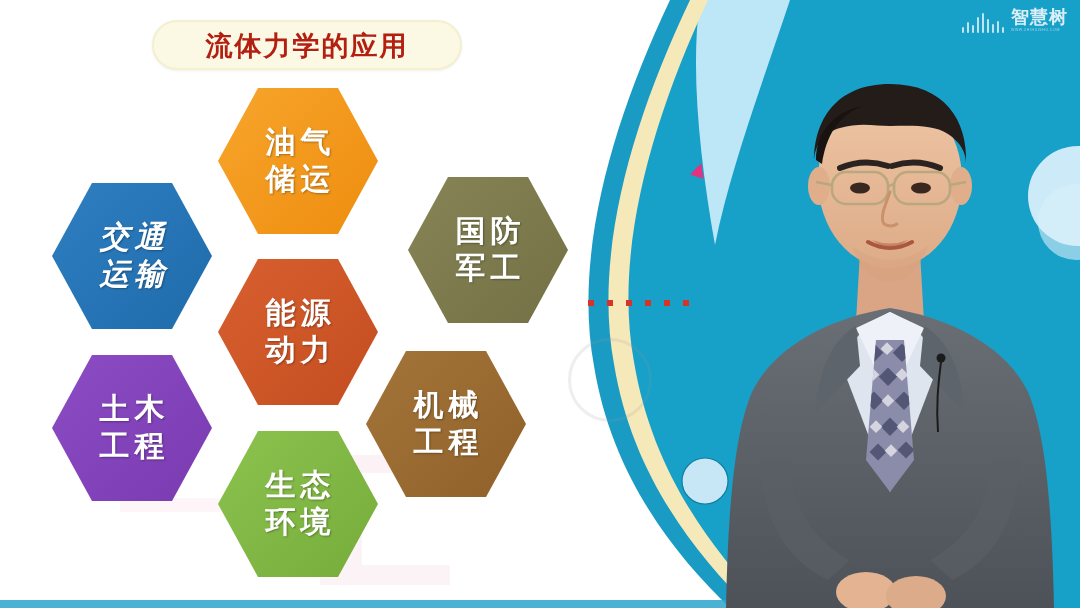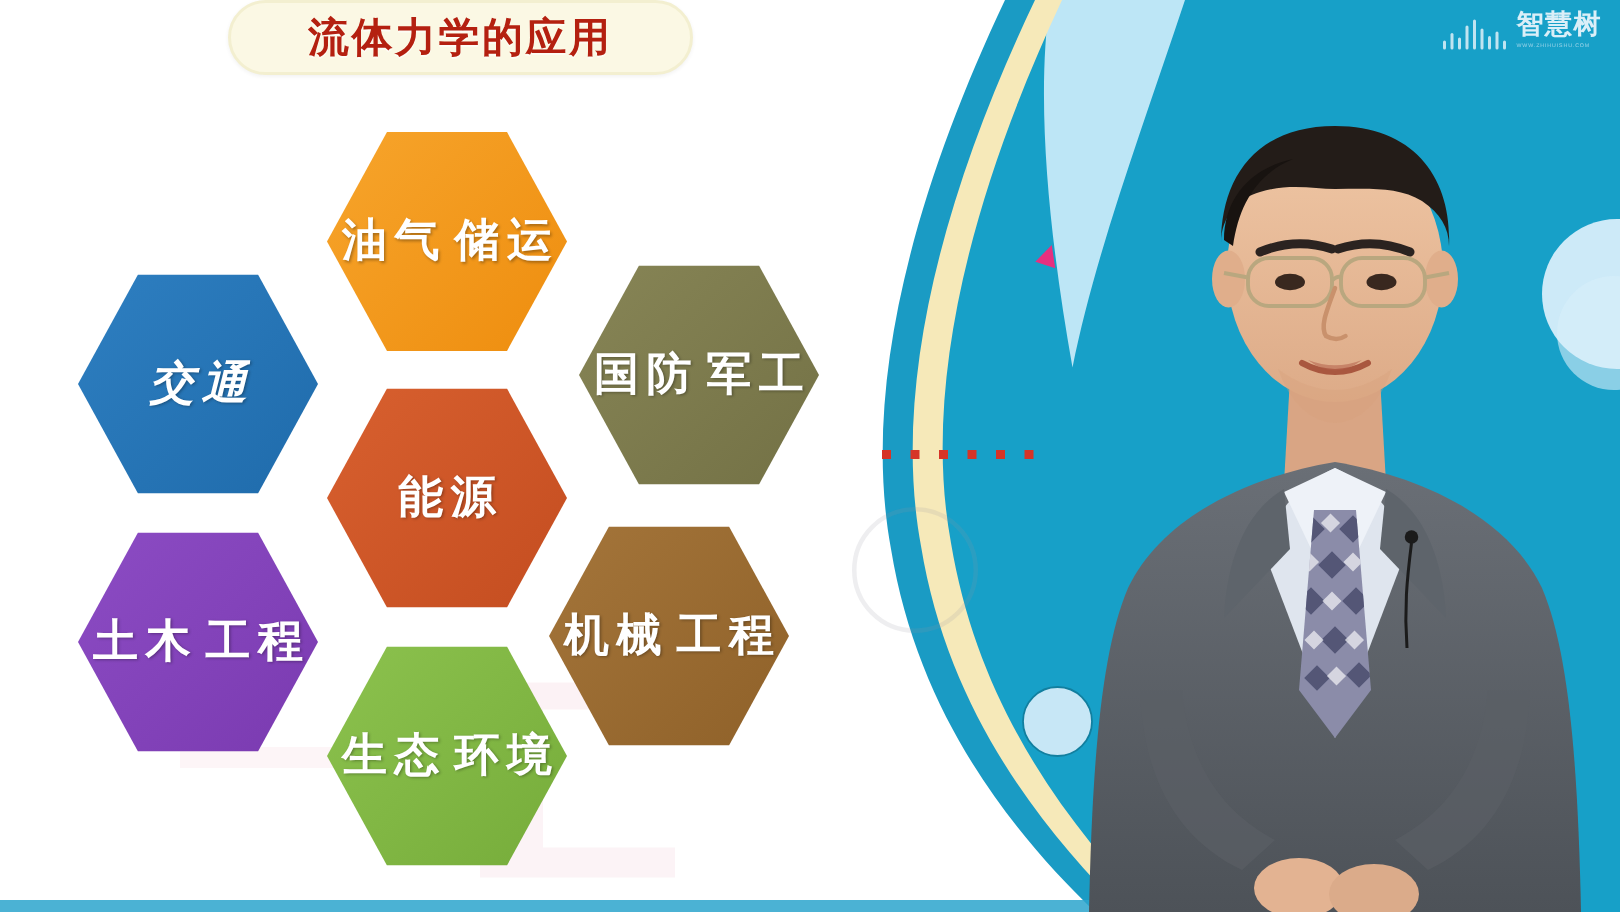--- a/index.html
+++ b/index.html
@@ -15,21 +15,21 @@
     overflow:hidden;
     background:#ffffff;
   }
 
   
   .bg-layer { position:absolute; inset:0; }
 
   
   .title-pill{
     position:absolute;
-    left:152px; top:0;
+    left:152px; top:20px;
     width:310px; height:50px;
     background:#fbf8e4;
     border:2px solid #f3efd0;
     border-radius:26px;
     display:flex; align-items:center; justify-content:center;
     box-shadow:0 1px 3px rgba(0,0,0,.06);
     z-index:6;
   }
   .title-pill .t{
     font-size:27px;
@@ -37,21 +37,21 @@
     color:#b42010;
     letter-spacing:2px;
     line-height:1;
     text-shadow:0 1px 0 rgba(255,255,255,.6);
     font-family:"DejaVu Sans","Liberation Sans",sans-serif;
   }
 
   
   .hex{
     position:absolute;
-    display:flex; 
+    display:flex; flex-direction:column;
     align-items:center; justify-content:center;
     clip-path:polygon(25% 2%, 75% 2%, 100% 50%, 75% 98%, 25% 98%, 0% 50%);
     filter:drop-shadow(3px 4px 5px rgba(0,0,0,.22));
     z-index:5;
   }
   .hex .ln{
     color:#ffffff;
     font-weight:bold;
     font-size:30px;
     letter-spacing:5px;
@@ -176,34 +176,36 @@
   </div>
 
   <div class="tri" style="left:692px; top:163px;"></div>
 
   <div class="title-pill">
     <span class="t">流体力学的应用</span>
   </div>
 
   <div class="hex" style="left:52px;  top:180px; width:160px; height:152px; background:linear-gradient(135deg,#2e7fc1,#1f6bab);font-style:italic;">
     <span class="ln">交通</span>
+    <span class="ln">运输</span>
   </div>
 
   <div class="hex" style="left:218px; top:85px;  width:160px; height:152px; background:linear-gradient(135deg,#f7a52c,#ee8d0e);">
     <span class="ln">油气</span>
     <span class="ln">储运</span>
   </div>
 
-  <div class="hex" style="left:386px; top:174px; width:160px; height:152px; background:linear-gradient(135deg,#878556,#737145);">
+  <div class="hex" style="left:408px; top:174px; width:160px; height:152px; background:linear-gradient(135deg,#878556,#737145);">
     <span class="ln">国防</span>
     <span class="ln">军工</span>
   </div>
 
   <div class="hex" style="left:218px; top:256px; width:160px; height:152px; background:linear-gradient(135deg,#d8602f,#c44d20);">
     <span class="ln">能源</span>
+    <span class="ln">动力</span>
   </div>
 
   <div class="hex" style="left:52px;  top:352px; width:160px; height:152px; background:linear-gradient(135deg,#8c4cc4,#7a3ab0);">
     <span class="ln">土木</span>
     <span class="ln">工程</span>
   </div>
 
   <div class="hex" style="left:366px; top:348px; width:160px; height:152px; background:linear-gradient(135deg,#a4753a,#8f6129);">
     <span class="ln">机械</span>
     <span class="ln">工程</span>

